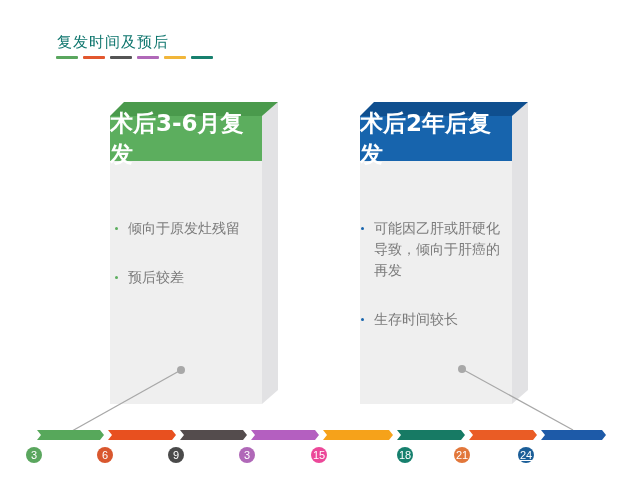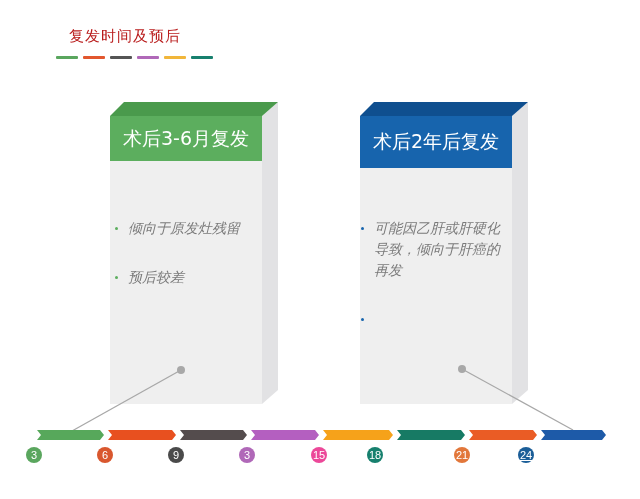--- a/index.html
+++ b/index.html
@@ -1,27 +1,27 @@
 <!DOCTYPE html>
 <html><head>
 <meta charset="utf-8">
 <style>
   html, body { margin:0; padding:0; background:#ffffff; }
   body { width:640px; height:499px; position:relative; overflow:hidden;
          font-family:"DejaVu Sans","Liberation Sans",sans-serif; }
-  .title { position:absolute; left:57px; top:27px; font-size:15px; color:#b91c1c; letter-spacing:1px;margin-left:12px; }
+  .title { position:absolute; left:57px; top:33px; font-size:15px; color:#0f766e; letter-spacing:1px; }
   .title-bars { position:absolute; left:56px; top:56px; display:flex; gap:5px; }
   .title-bars span { display:block; width:22px; height:3px; border-radius:1px; }
 
   .card { position:absolute; }
   .card .front { position:absolute; background:#efefef; }
   .card .side { position:absolute; background:#e2e2e4; }
   .card .top { position:absolute; }
-  .card .header { position:absolute; color:#fff; font-size:19px; display:flex; align-items:center; justify-content:center; }
-  .bullets { position:absolute; font-size:14px; color:#7a7a7a; line-height:21px;font-style:italic; }
+  .card .header { position:absolute; color:#fff; font-size:23px; display:flex; align-items:center; justify-content:center;font-weight:bold; }
+  .bullets { position:absolute; font-size:14px; color:#7a7a7a; line-height:21px; }
   .bullet { position:relative; padding-left:14px; margin-bottom:28px; }
   .bullet .dot { position:absolute; left:1px; top:9px; width:3px; height:3px; border-radius:50%; }
 
   svg.overlay { position:absolute; left:0; top:0; }
   .num { position:absolute; width:16px; height:16px; border-radius:50%; color:#fff; font-size:11px;
          display:flex; align-items:center; justify-content:center; font-family:"Liberation Sans",sans-serif; }
 </style>
 </head>
 <body>
 
@@ -49,28 +49,29 @@
       <span class="dot" style="background:#5cae5e"></span>
       <span>预后较差</span>
     </div>
   </div>
 </div>
 
 <div class="card">
   <div class="side" style="left:512px; top:102px; width:16px; height:302px; clip-path:polygon(0 14px,100% 0,100% 288px,0 100%);"></div>
   <div class="front" style="left:360px; top:116px; width:152px; height:288px;"></div>
   <div class="top" style="left:360px; top:102px; width:168px; height:14px; background:#0f4f8f; clip-path:polygon(14px 0,100% 0,152px 100%,0 100%);"></div>
-  <div class="header" style="left:360px; top:116px; width:152px; height:52px; background:#1764ad;">术后2年后复发</div>
+  <div class="header" style="left:360px; top:116px; width:152px; height:45px; background:#1764ad;">术后2年后复发</div>
   <div class="bullets" style="left:360px; top:218px; width:144px;">
     <div class="bullet">
       <span class="dot" style="background:#1764ad"></span>
       <span>可能因乙肝或肝硬化导致，倾向于肝癌的再发</span>
     </div>
     <div class="bullet">
       <span class="dot" style="background:#1764ad"></span>
+      <span>生存时间较长</span>
     </div>
   </div>
 </div>
 
 <svg class="overlay" width="640" height="499">
   <line x1="181" y1="370" x2="72" y2="431" stroke="#a8a8a8" stroke-width="1.3"></line>
   <circle cx="181" cy="370" r="4" fill="#a8a8a8"></circle>
   <line x1="462" y1="369" x2="573" y2="430" stroke="#a8a8a8" stroke-width="1.3"></line>
   <circle cx="462" cy="369" r="4" fill="#a8a8a8"></circle>
 </svg>
@@ -84,15 +85,15 @@
   <polygon points="397,430 461,430 465,435 461,440 397,440 401,435" fill="#177a64"></polygon>
   <polygon points="469,430 533,430 537,435 533,440 469,440 473,435" fill="#ea5c25"></polygon>
   <polygon points="541,430 602,430 606,435 602,440 541,440 545,435" fill="#1d5aa8"></polygon>
 </svg>
 
 <div class="num" style="left:26px; top:447px; background:#5aa65e;">3</div>
 <div class="num" style="left:97px; top:447px; background:#d9572e;">6</div>
 <div class="num" style="left:168px; top:447px; background:#4a4a4a;">9</div>
 <div class="num" style="left:239px; top:447px; background:#b068b8;">3</div>
 <div class="num" style="left:311px; top:447px; background:#ec4899;">15</div>
-<div class="num" style="left:367px; top:447px; background:#17806e;">18</div>
+<div class="num" style="left:397px; top:447px; background:#17806e;">18</div>
 <div class="num" style="left:454px; top:447px; background:#e2773a;text-align:right;">21</div>
 <div class="num" style="left:518px; top:447px; background:#1b5e98;text-decoration:underline;">24</div>
 
 </body></html>

